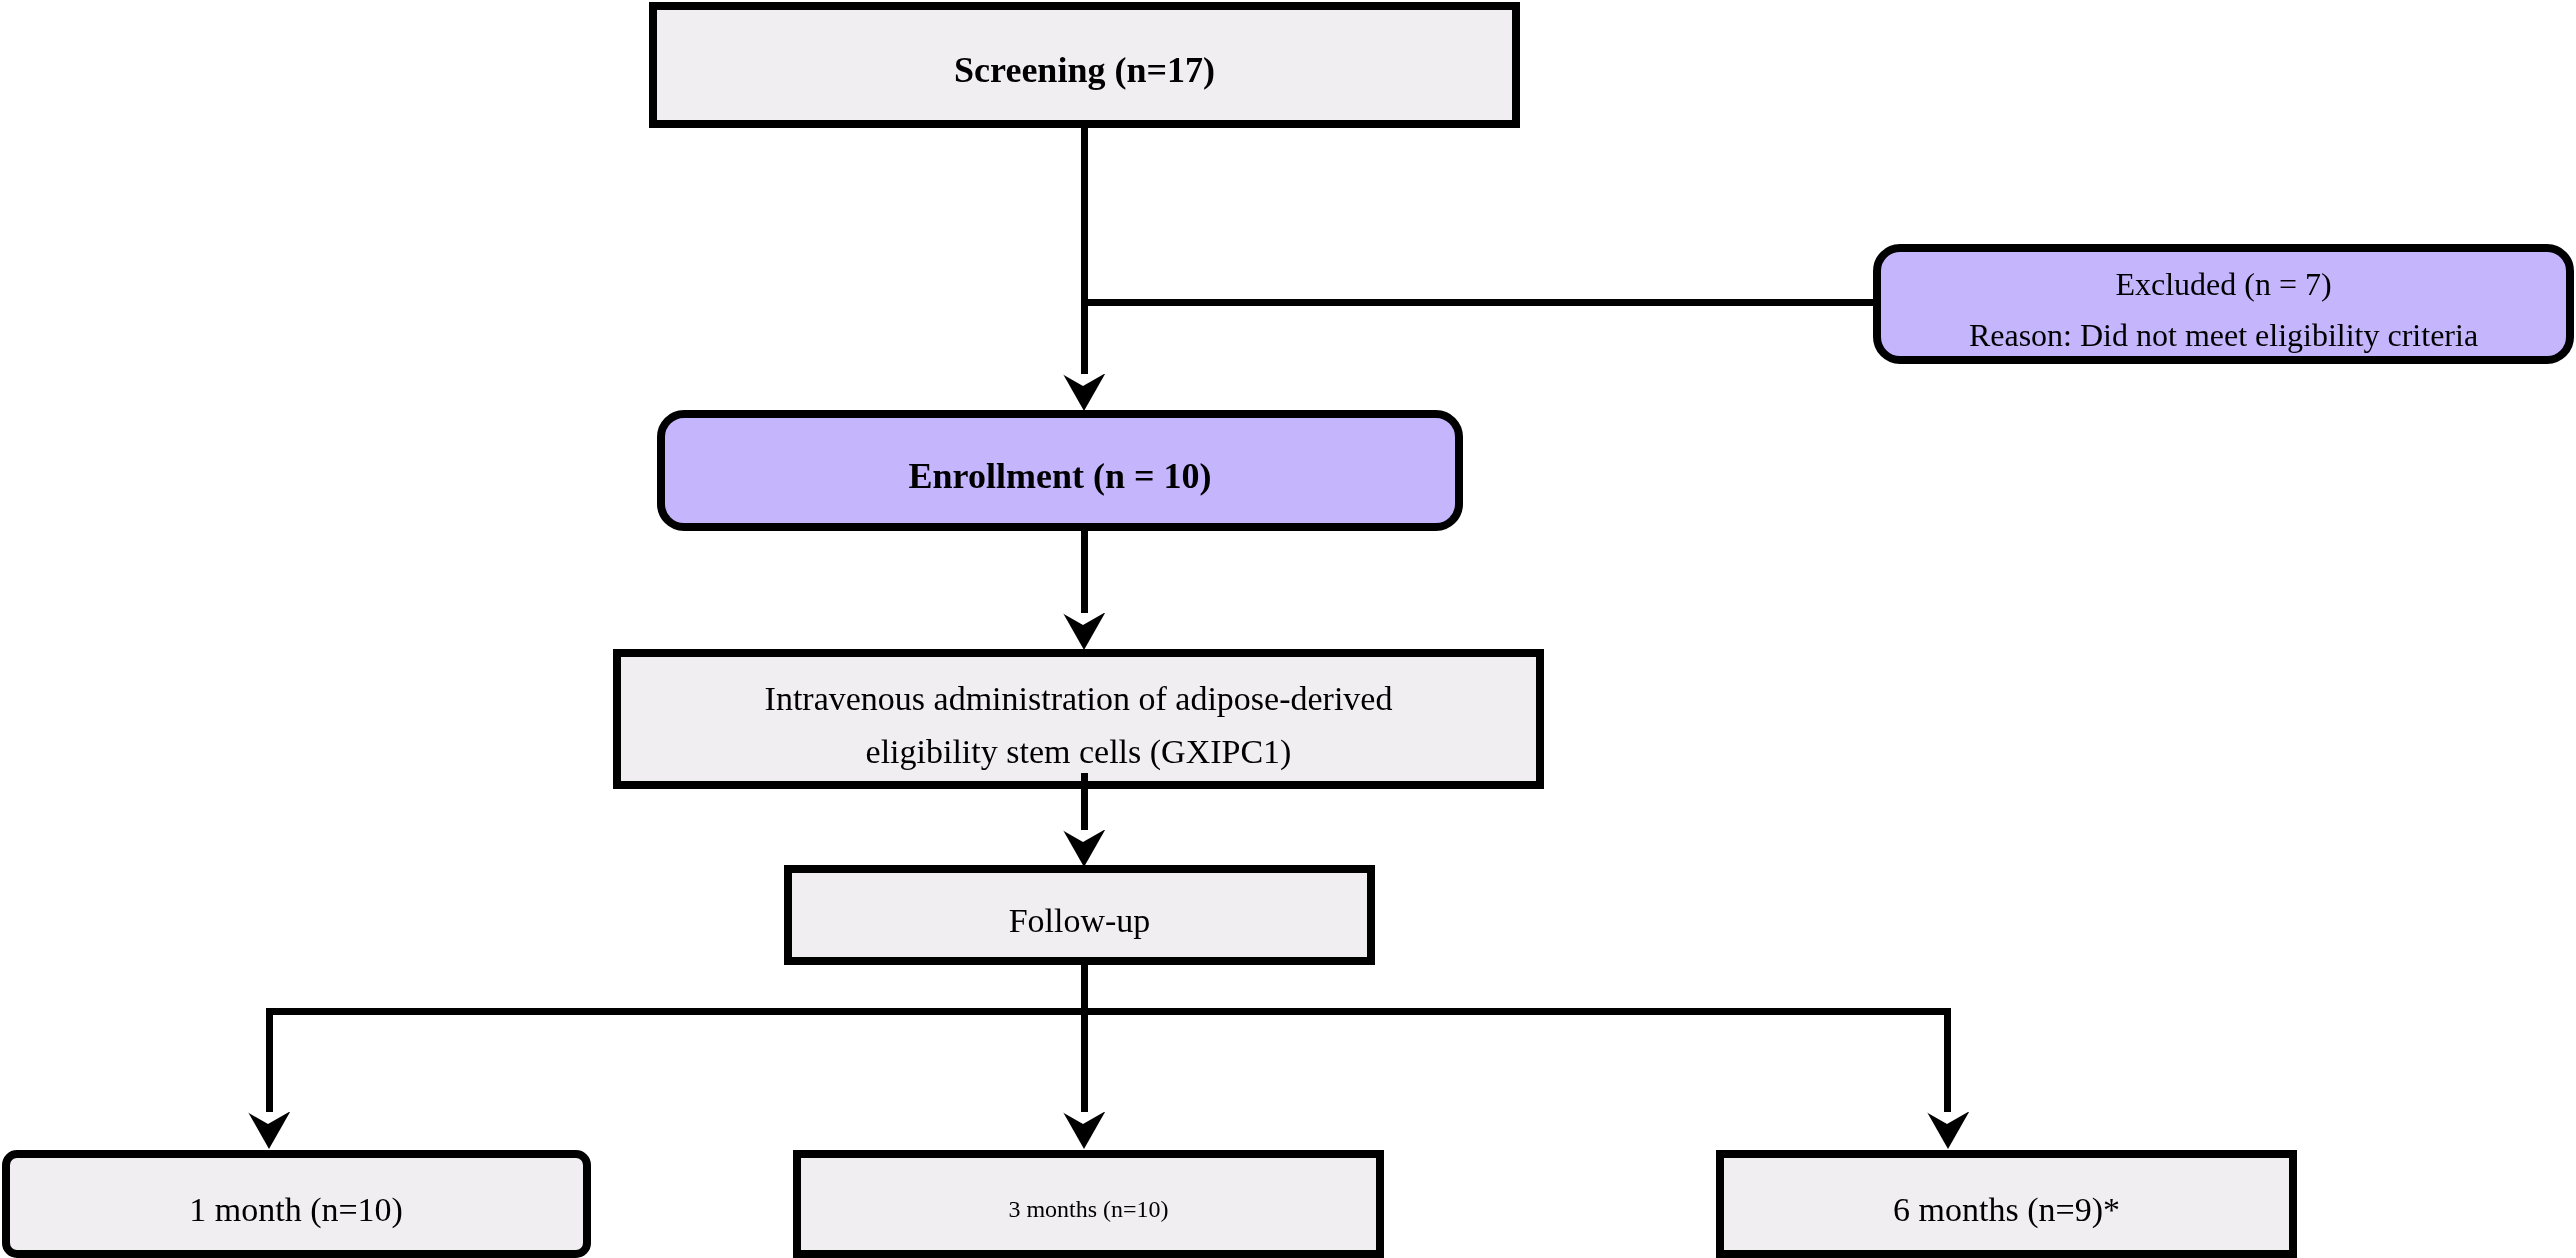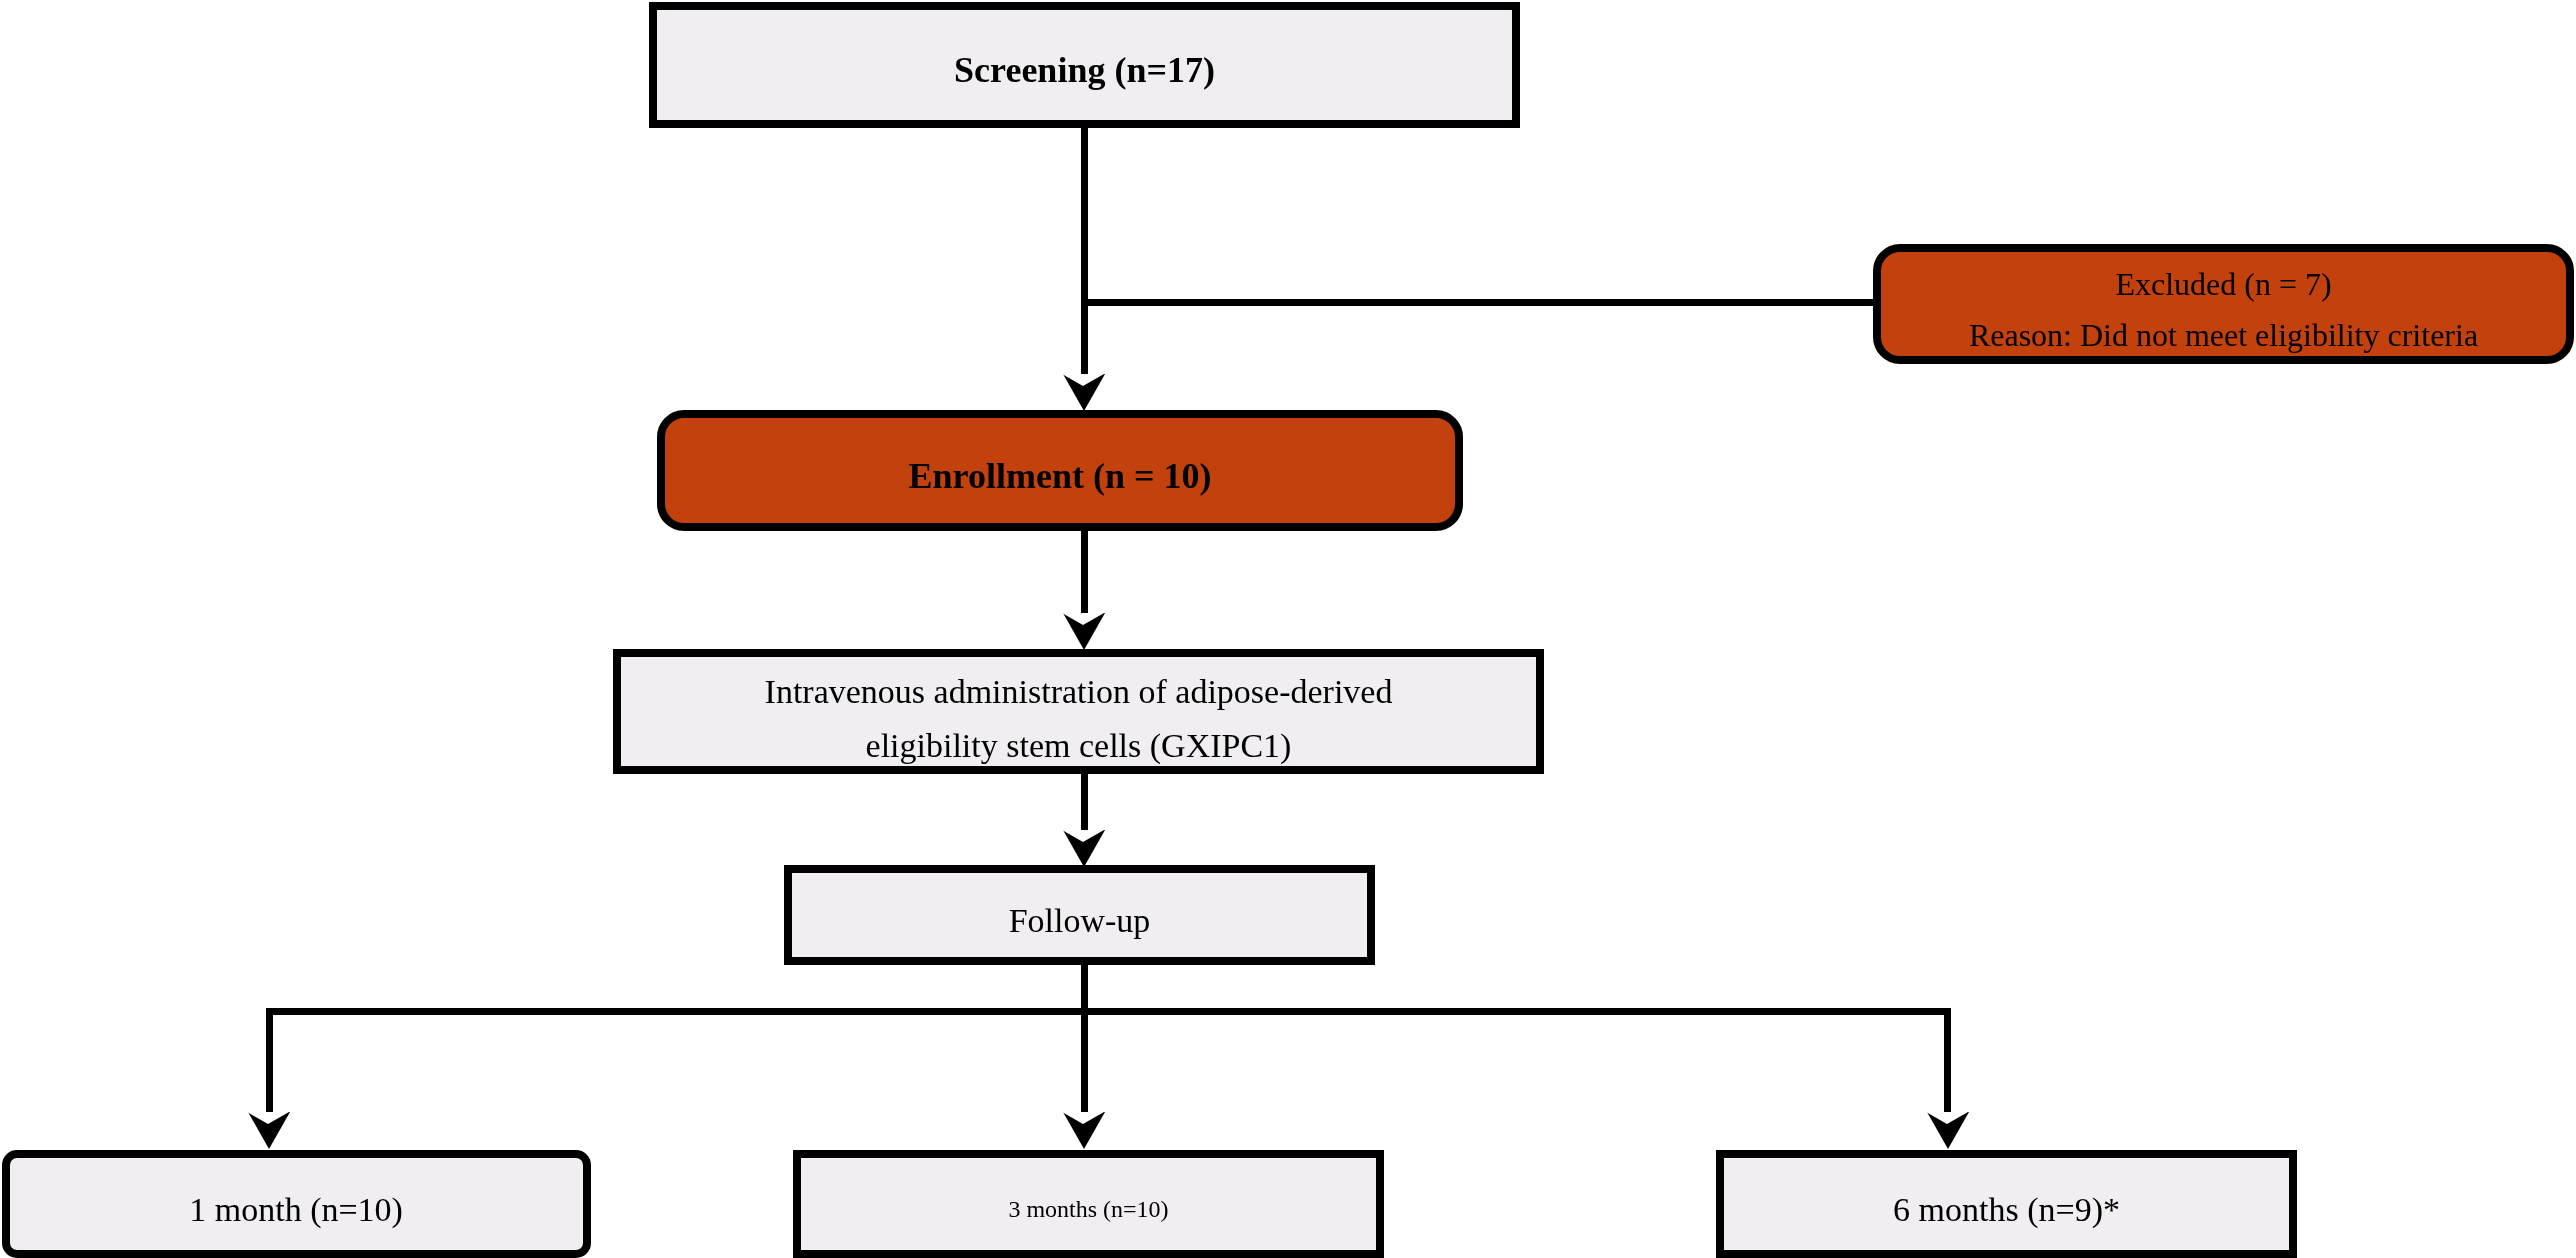--- a/index.html
+++ b/index.html
@@ -25,21 +25,21 @@
     color: #000000;
     border: 8.8px solid #000000;
   }
   .node .txt {
     display: block;
     line-height: 1.22;
     white-space: pre-line;
     margin-top: 12px;
   }
   .fill-gray { background: #f0eef1; }
-  .fill-white { background: #c2410c; }
+  .fill-white { background: #c4b5fd; }
   .rounded { border-radius: 27px; }
   .bold { font-weight: bold; }
 
   
   .conn {
     position: absolute;
     background: #000000;
   }
   .vline { width: 7.2px; }
   .hline { height: 7.2px; }
@@ -60,21 +60,21 @@
     width: 0;
     height: 0;
     border-left: 21.6px solid transparent;
     border-right: 21.6px solid transparent;
     border-top: 12.8px solid #ffffff;
   }
 
   #n-screening   { left: 649px;  top: 1.6px;    width: 871px; height: 126px; font-size: 36px; }
   #n-excluded    { left: 1873px; top: 244px;  width: 701px;  height: 120px; font-size: 32px; }
   #n-enrollment  { left: 657px;  top: 410px;  width: 806px; height: 121px; font-size: 36px; }
-  #n-iv          { left: 613px;  top: 649px;  width: 931px; height: 125px; font-size: 34px; align-items: flex-end; }
+  #n-iv          { left: 613px;  top: 649px;  width: 931px; height: 140px; font-size: 34px; }
   #n-followup    { left: 784px;  top: 865px; width: 591px;  height: 100px; font-size: 34px; text-align: right; }
   #n-m1          { left: 1.6px;    top: 1150px; width: 589px;  height: 108px; font-size: 34px; border-radius: 15px; }
   #n-m3          { left: 793px;  top: 1150px; width: 591px;  height: 108px; font-size: 24px; }
   #n-m6          { left: 1716px; top: 1150px; width: 581px;  height: 108px; font-size: 34px; }
 </style>
 </head>
 <body>
 
 <div id="canvas">
 

